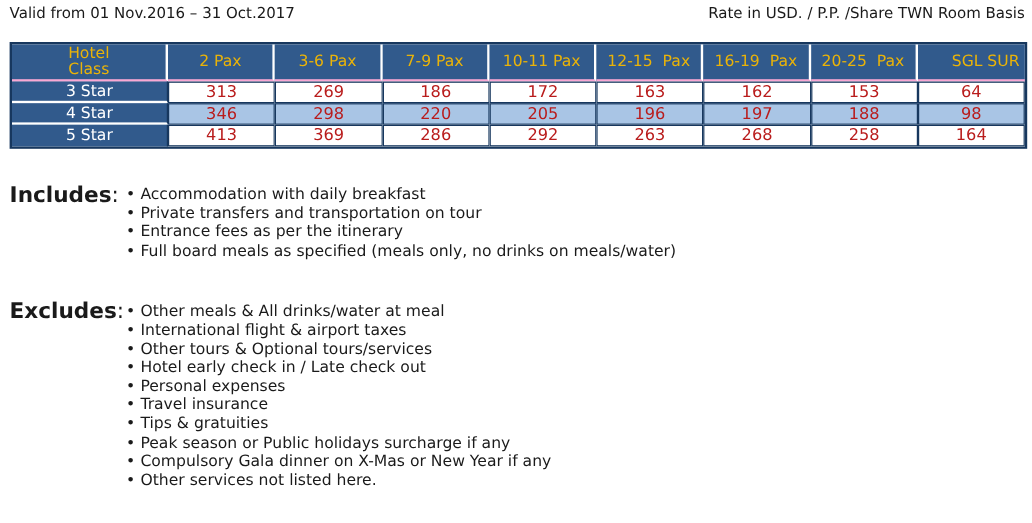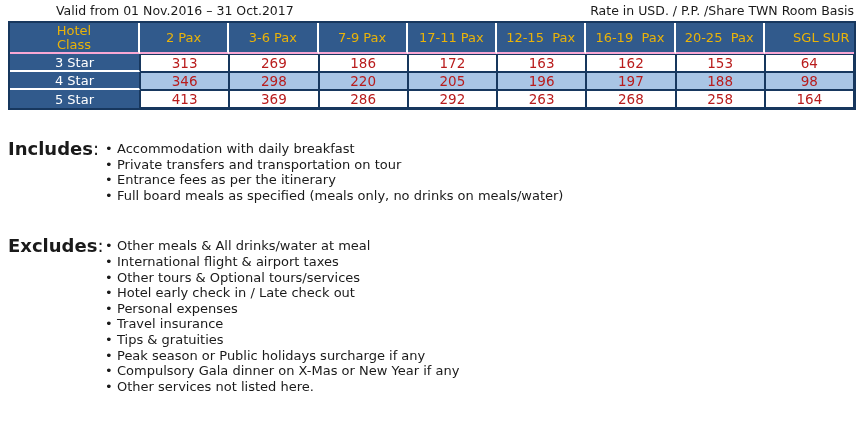--- a/index.html
+++ b/index.html
@@ -9,22 +9,21 @@
     font-family: "DejaVu Sans", "Liberation Sans", sans-serif;
     color: #1a1a1a;
     overflow: hidden;
   }
   .topbar {
     display: flex;
     justify-content: space-between;
     align-items: baseline;
     padding: 3px 6px 12px 8px;
     font-size: 12.5px;
-    height: 21px;
-    margin-left: 48px;
+    height: 35px;
   }
   table.rates {
     margin-left: 8px;
     width: 848px;
     table-layout: fixed;
     border-collapse: separate;
     border-spacing: 0;
     border: 2px solid #17375E;
   }
   table.rates th, table.rates td {
@@ -105,21 +104,21 @@
       <col>
       <col>
   </colgroup>
   <thead>
     <tr>
       <th class="corner">Hotel
 Class</th>
       <th>2 Pax</th>
       <th>3-6 Pax</th>
       <th>7-9 Pax</th>
-      <th>17-11 Pax</th>
+      <th>10-11 Pax</th>
       <th>12-15  Pax</th>
       <th>16-19  Pax</th>
       <th>20-25  Pax</th>
       <th>SGL SUR</th>
     </tr>
   </thead>
   <tbody>
     <tr>
       <th>3 Star</th>
       <td>313</td>

